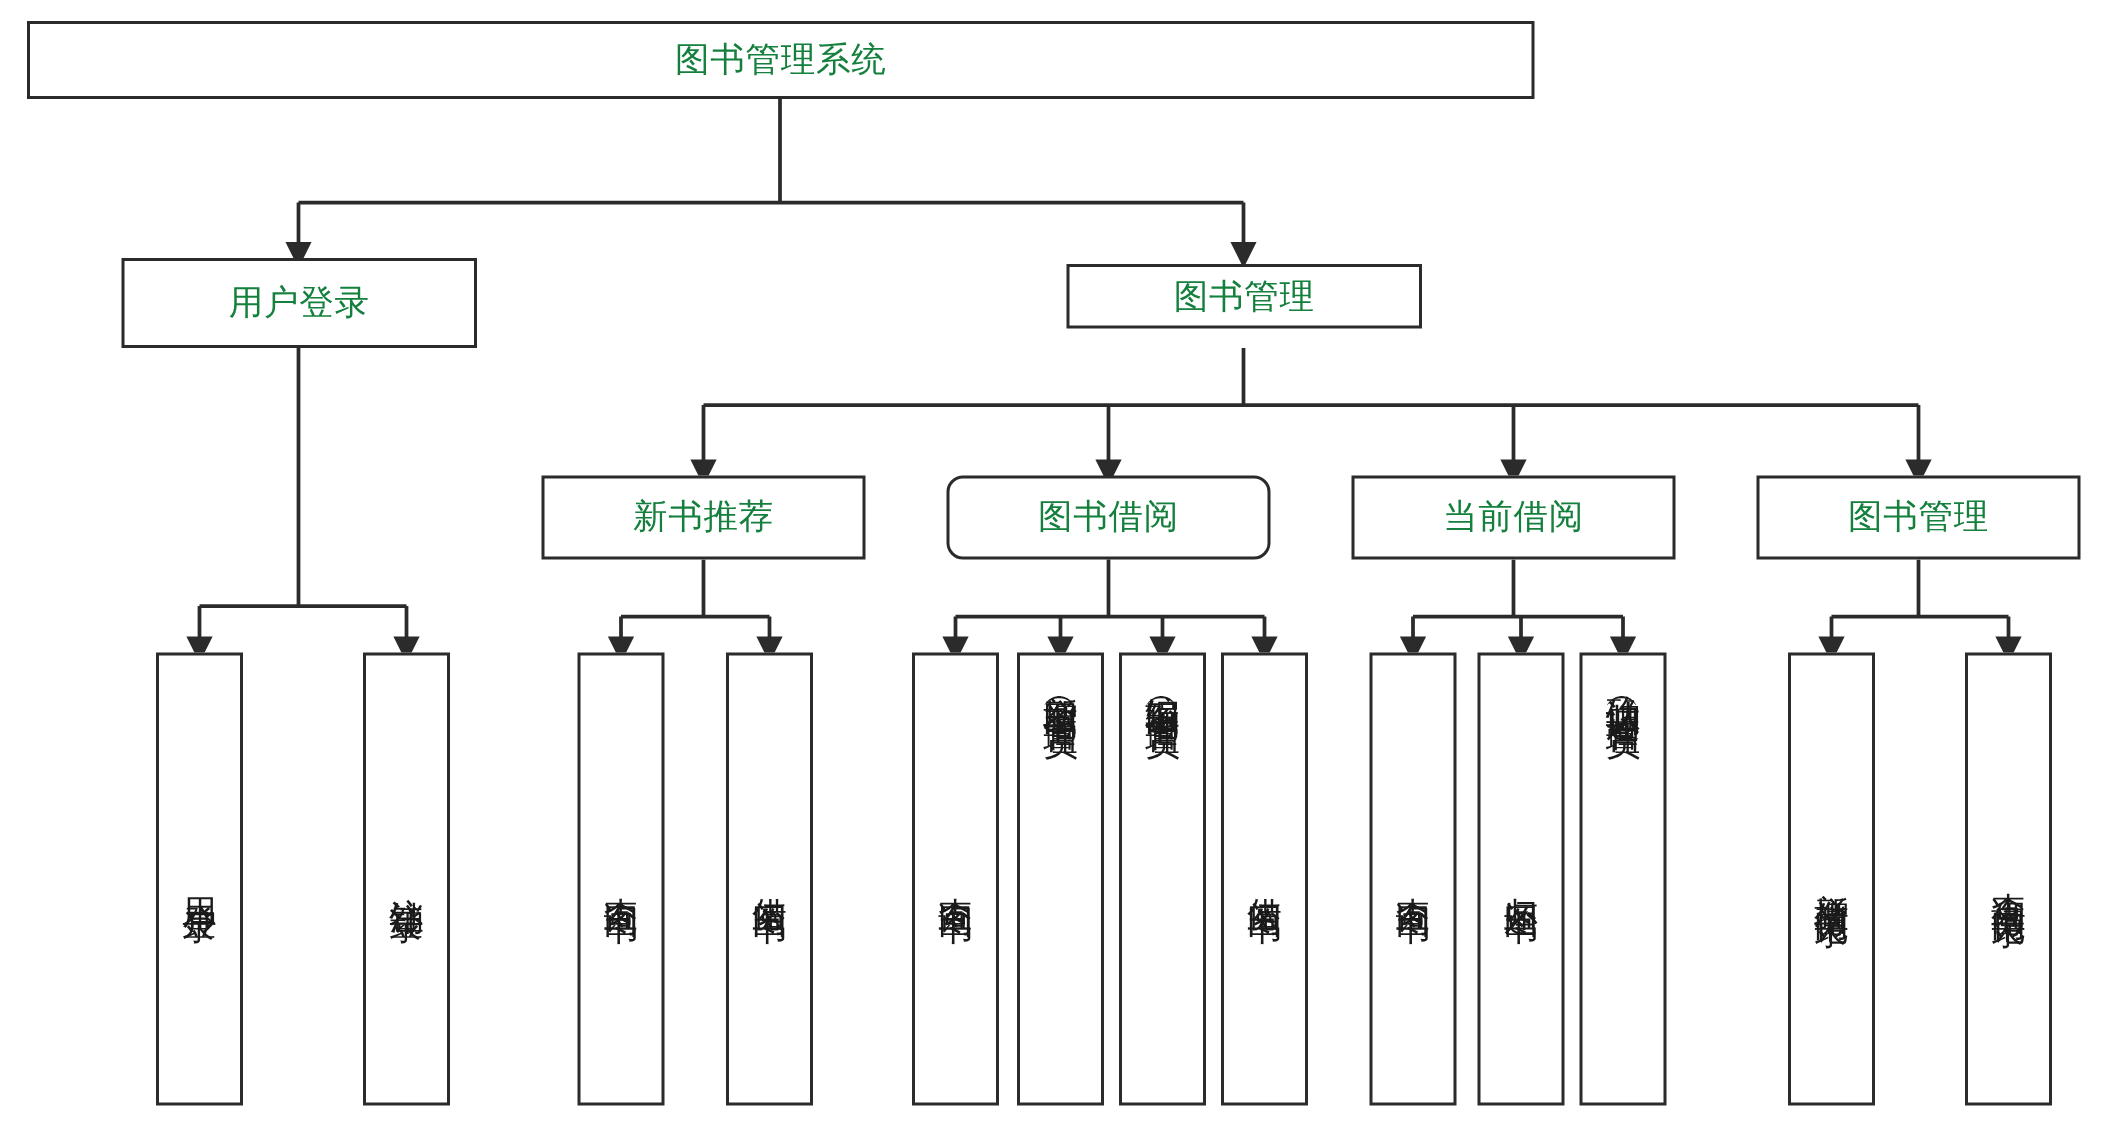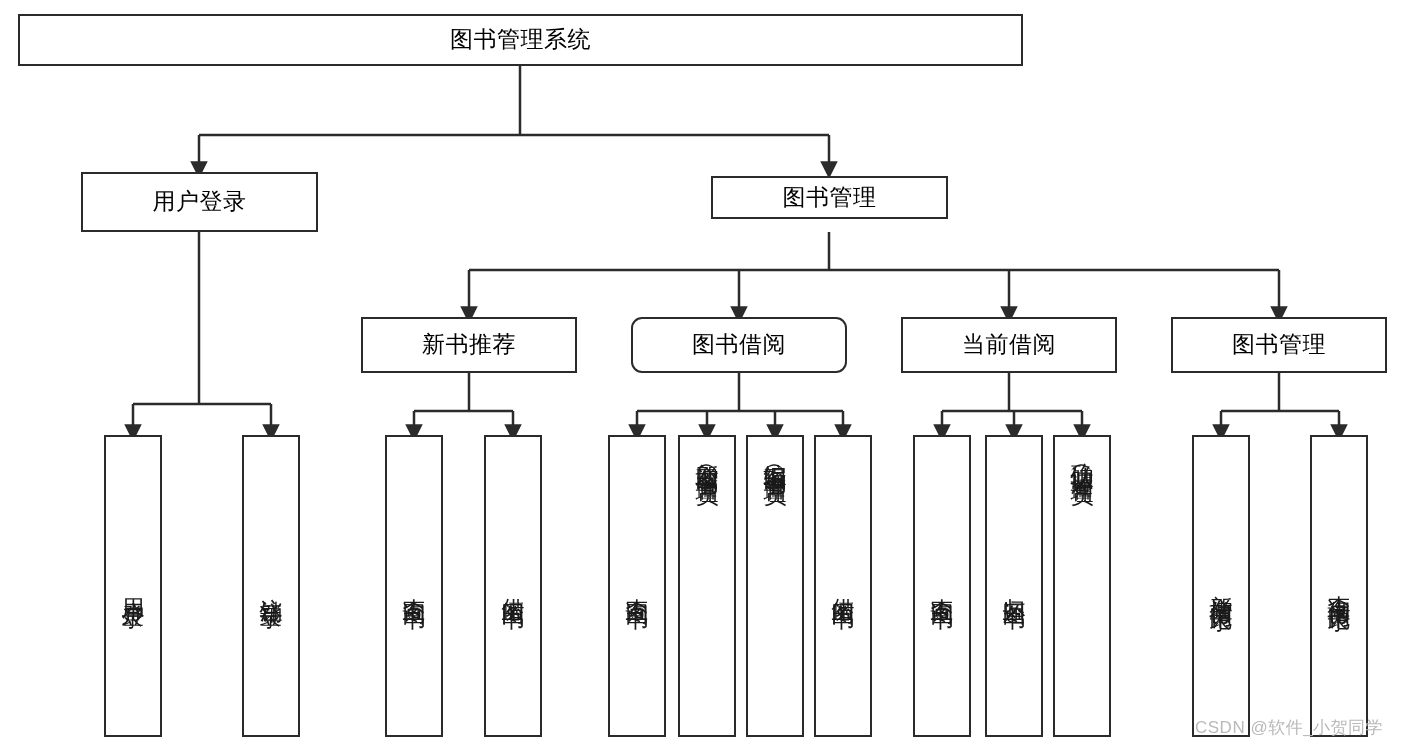--- a/index.html
+++ b/index.html
@@ -26,21 +26,21 @@
     pointer-events: none;
   }
   .node {
     position: absolute;
     box-sizing: border-box;
     border: 2.5px solid #2b2b2b;
     background: #ffffff;
     display: flex;
     align-items: center;
     justify-content: center;
-    color: #000000;
+    color: #15803d;
   }
   .node.horiz {
     font-size: 23px;
     letter-spacing: 0.5px;
     line-height: 1.1;
   }
   .node.root {
     font-size: 23px;
   }
   .leaf {
@@ -179,15 +179,14 @@
         <span class="vtext">确认归还（管理员）</span>
       </div>
       <div class="leaf centered" style="left: 1192px; top: 435px; width: 58px; height: 302px;">
         <span class="vtext">新增借阅记录</span>
       </div>
       <div class="leaf centered" style="left: 1310px; top: 435px; width: 58px; height: 302px;">
         <span class="vtext">查询借阅记录</span>
       </div>
     </div>
 
-  <div class="watermark" style="left: 1195px; top: 716px;">CSDN @软件_小贺同学</div>
 
 </div>
 
 </body></html>

